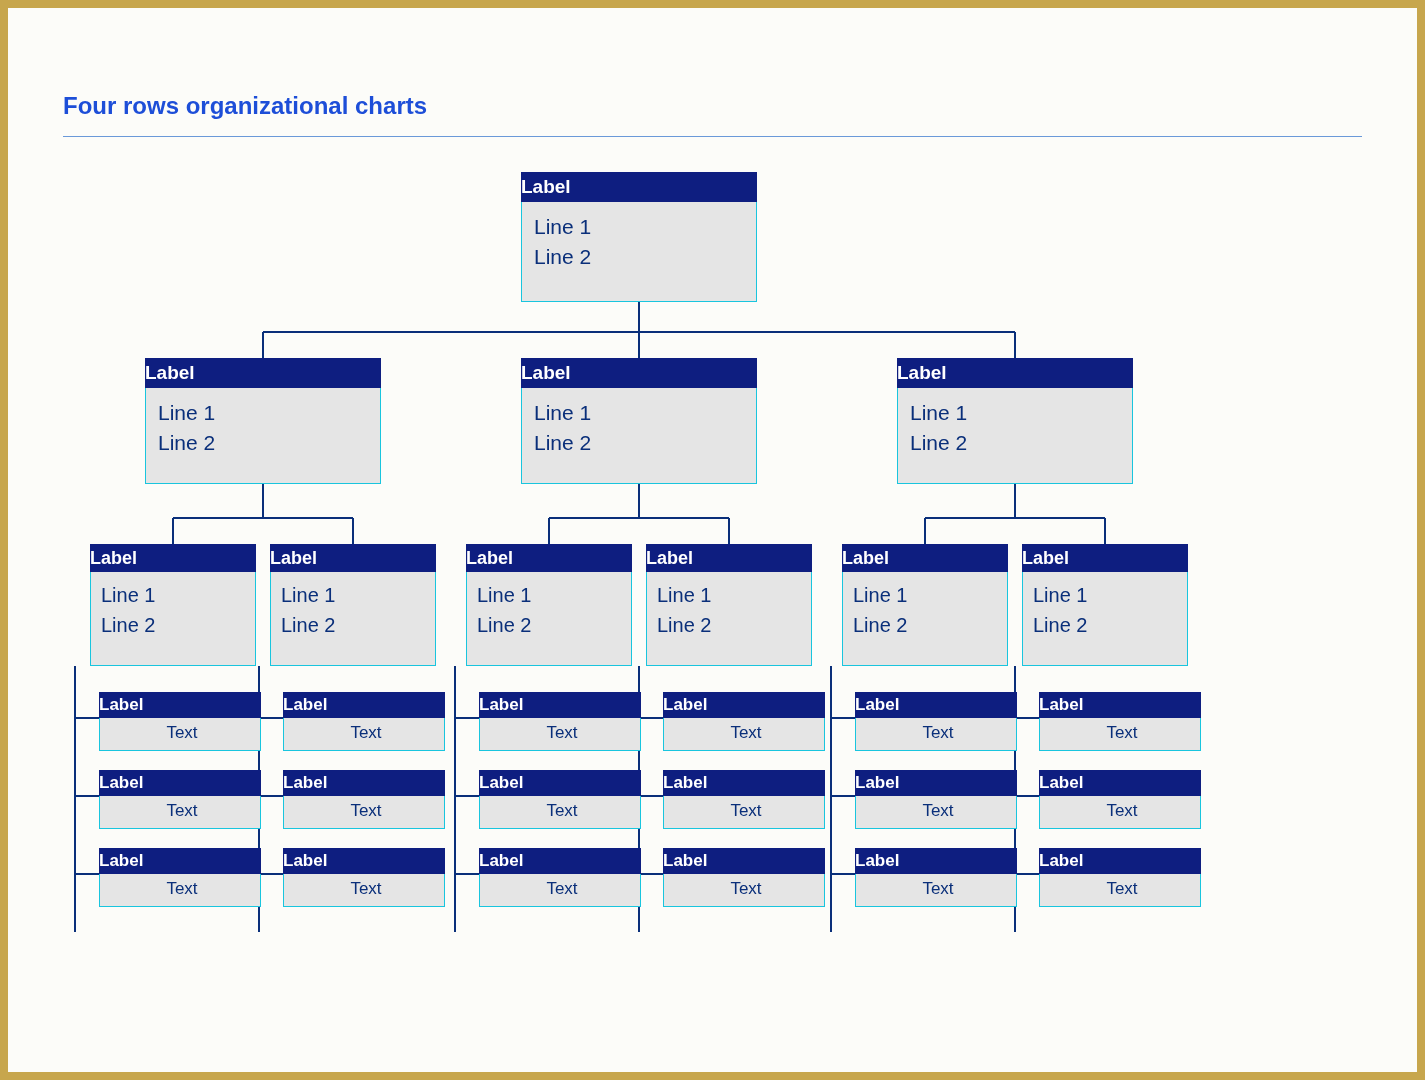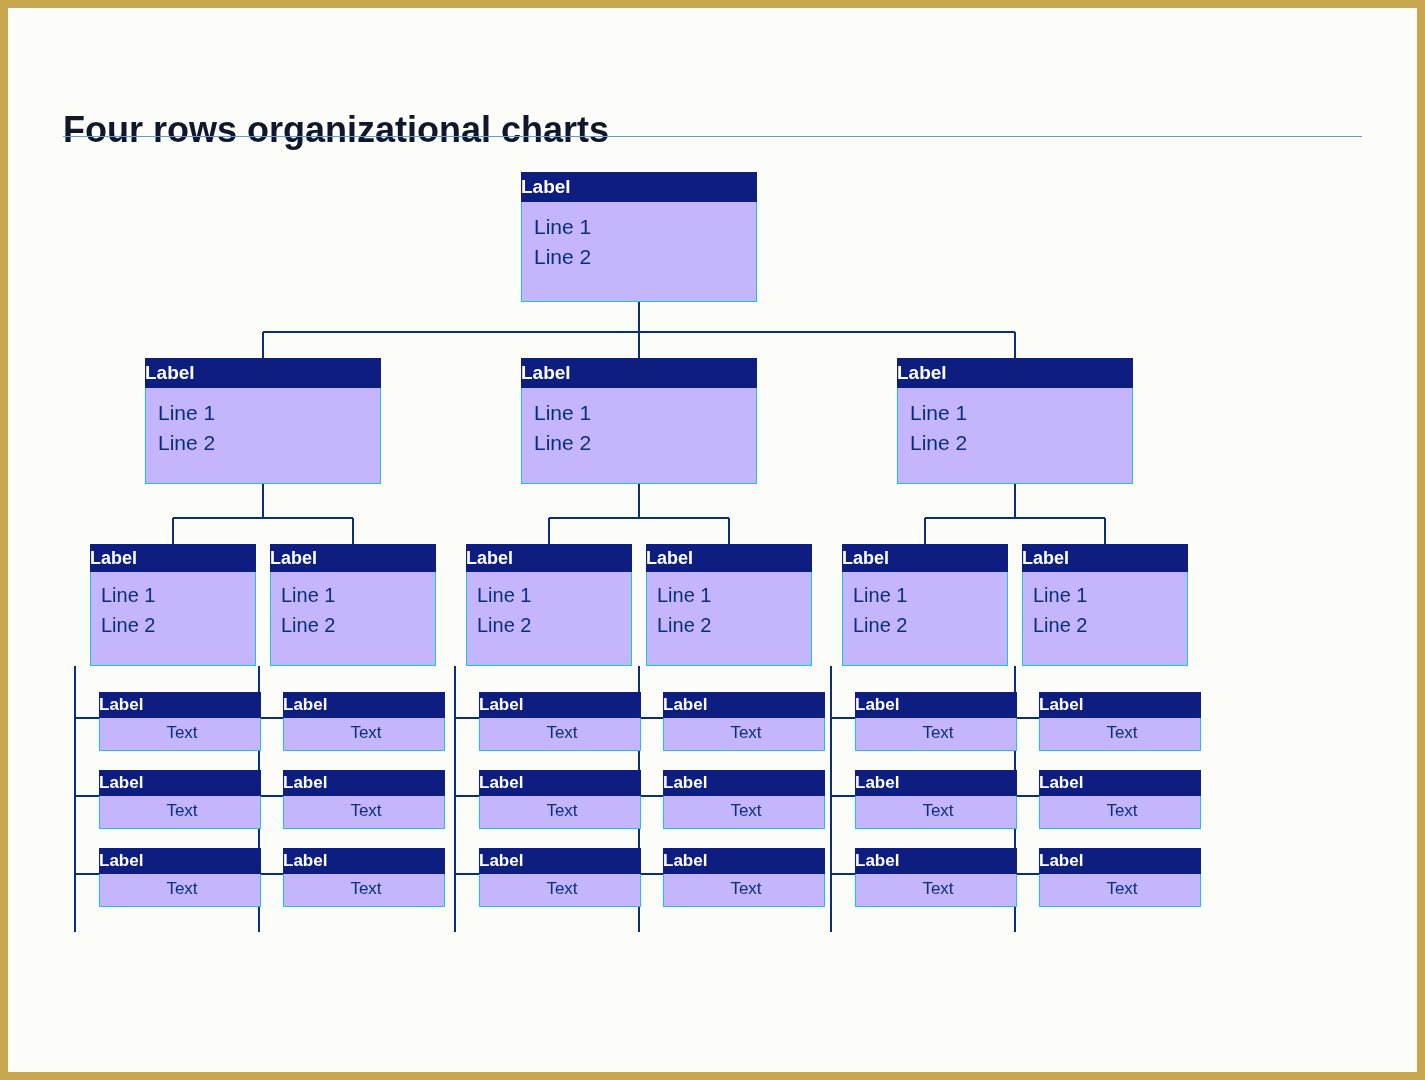--- a/index.html
+++ b/index.html
@@ -13,24 +13,23 @@
   }
   .slide {
     width:100%; height:100%;
     background:#fcfcf9;
     position:relative;
     box-sizing:border-box;
   }
   .title {
     position:absolute;
     left:55px; top:84px;
-    font-size:36px;
+    font-size:24px;
     font-weight:bold;
-    color:#0f172a;
-    margin-top:17px;
+    color:#1d4ed8;
   }
   .underline {
     position:absolute;
     left:55px; right:55px;
     top:128px;
     height:0;
     border-top:1.5px solid #6a99d9;
   }
   .connectors, .content {
     position:absolute;
@@ -50,21 +49,21 @@
   .box-head {
     background:#0e1e80;
     color:#fff;
     font-weight:bold;
     text-align:left;
     font-size:19px;
     line-height:30px;
     height:30px;
   }
   .box-body {
-    background:#c4b5fd;
+    background:#e5e5e5;
     border:1.5px solid #19c5de;
     border-top:none;
     color:#0a2f7a;
     font-size:21px;
     padding:10px 12px 14px 12px;
     line-height:30px;
     box-sizing:border-box;
   }
   .sbox { width:162px; }
   .sbox .box-head { font-size:17px; line-height:26px; height:26px; }

